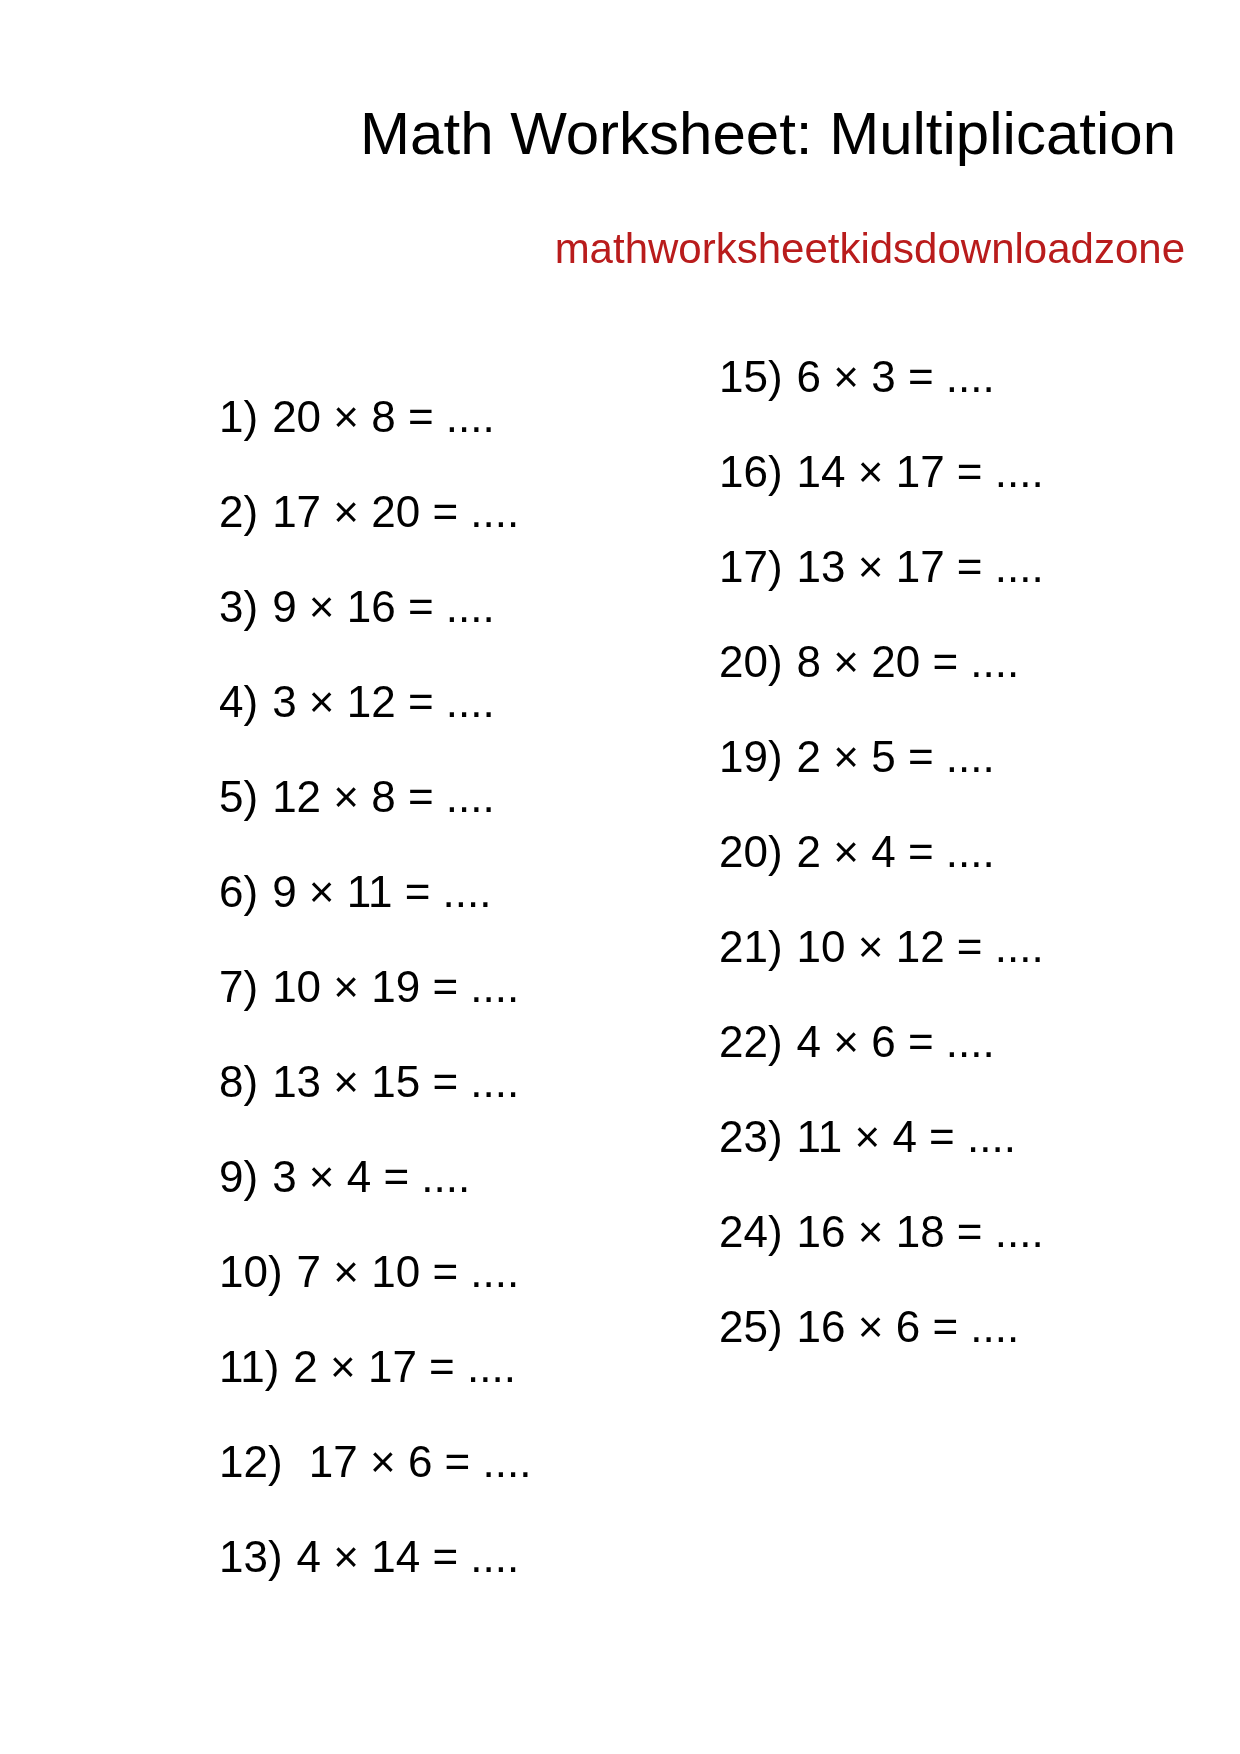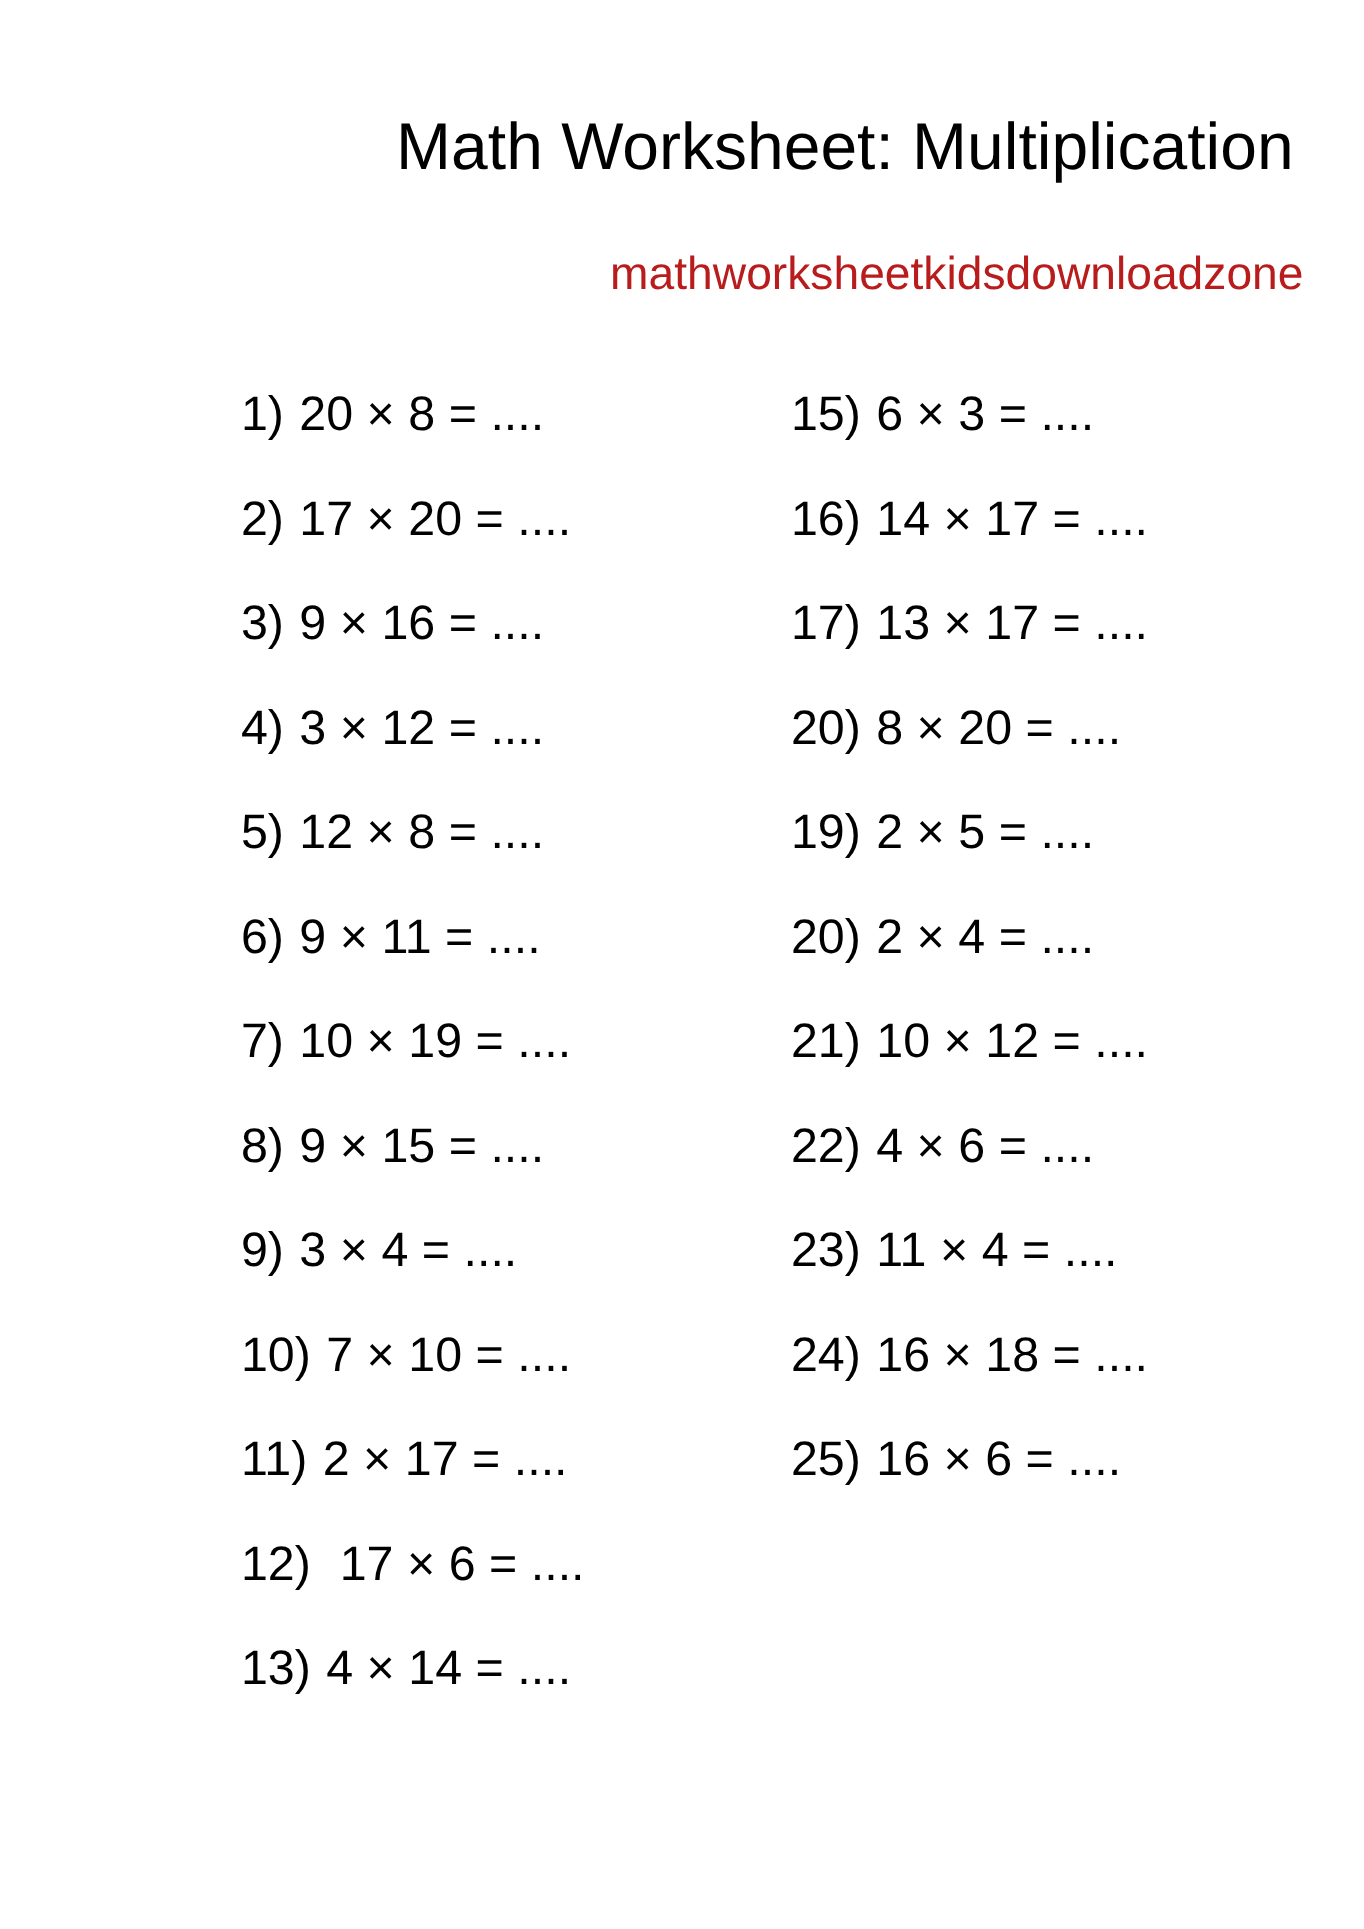--- a/index.html
+++ b/index.html
@@ -40,21 +40,21 @@
       font-size: 42px;
       line-height: 50px;
       white-space: nowrap;
       color: #b91c1c;
       margin-top: 44px;
     }
     .column {
       position: absolute;
       top: 352px;
     }
-    .col-left { left: 203px; }
+    .col-left { left: 203px; margin-top: 40px; }
     .col-right { left: 703px; }
     .problem {
       height: 95px;
       font-size: 44px;
       line-height: 50px;
       white-space: nowrap;
     }
     .problem .num { margin-right: 14px; }
     .problem .expr { }
   </style>
@@ -66,21 +66,21 @@
   <div class="subtitle">mathworksheetkidsdownloadzone</div>
 
   <div class="column col-left">
     <div class="problem"><span class="num">1)</span><span class="expr">20 × 8 = ....</span></div>
     <div class="problem"><span class="num">2)</span><span class="expr">17 × 20 = ....</span></div>
     <div class="problem"><span class="num">3)</span><span class="expr">9 × 16 = ....</span></div>
     <div class="problem"><span class="num">4)</span><span class="expr">3 × 12 = ....</span></div>
     <div class="problem"><span class="num">5)</span><span class="expr">12 × 8 = ....</span></div>
     <div class="problem"><span class="num">6)</span><span class="expr">9 × 11 = ....</span></div>
     <div class="problem"><span class="num">7)</span><span class="expr">10 × 19 = ....</span></div>
-    <div class="problem"><span class="num">8)</span><span class="expr">9 × 15 = ....</span></div>
+    <div class="problem"><span class="num">8)</span><span class="expr">13 × 15 = ....</span></div>
     <div class="problem"><span class="num">9)</span><span class="expr">3 × 4 = ....</span></div>
     <div class="problem"><span class="num">10)</span><span class="expr">7 × 10 = ....</span></div>
     <div class="problem"><span class="num">11)</span><span class="expr">2 × 17 = ....</span></div>
     <div class="problem"><span class="num">12)</span><span class="expr" style="white-space:pre"> 17 × 6 = ....</span></div>
     <div class="problem"><span class="num">13)</span><span class="expr">4 × 14 = ....</span></div>
   </div>
 
   <div class="column col-right">
     <div class="problem"><span class="num">15)</span><span class="expr">6 × 3 = ....</span></div>
     <div class="problem"><span class="num">16)</span><span class="expr">14 × 17 = ....</span></div>

